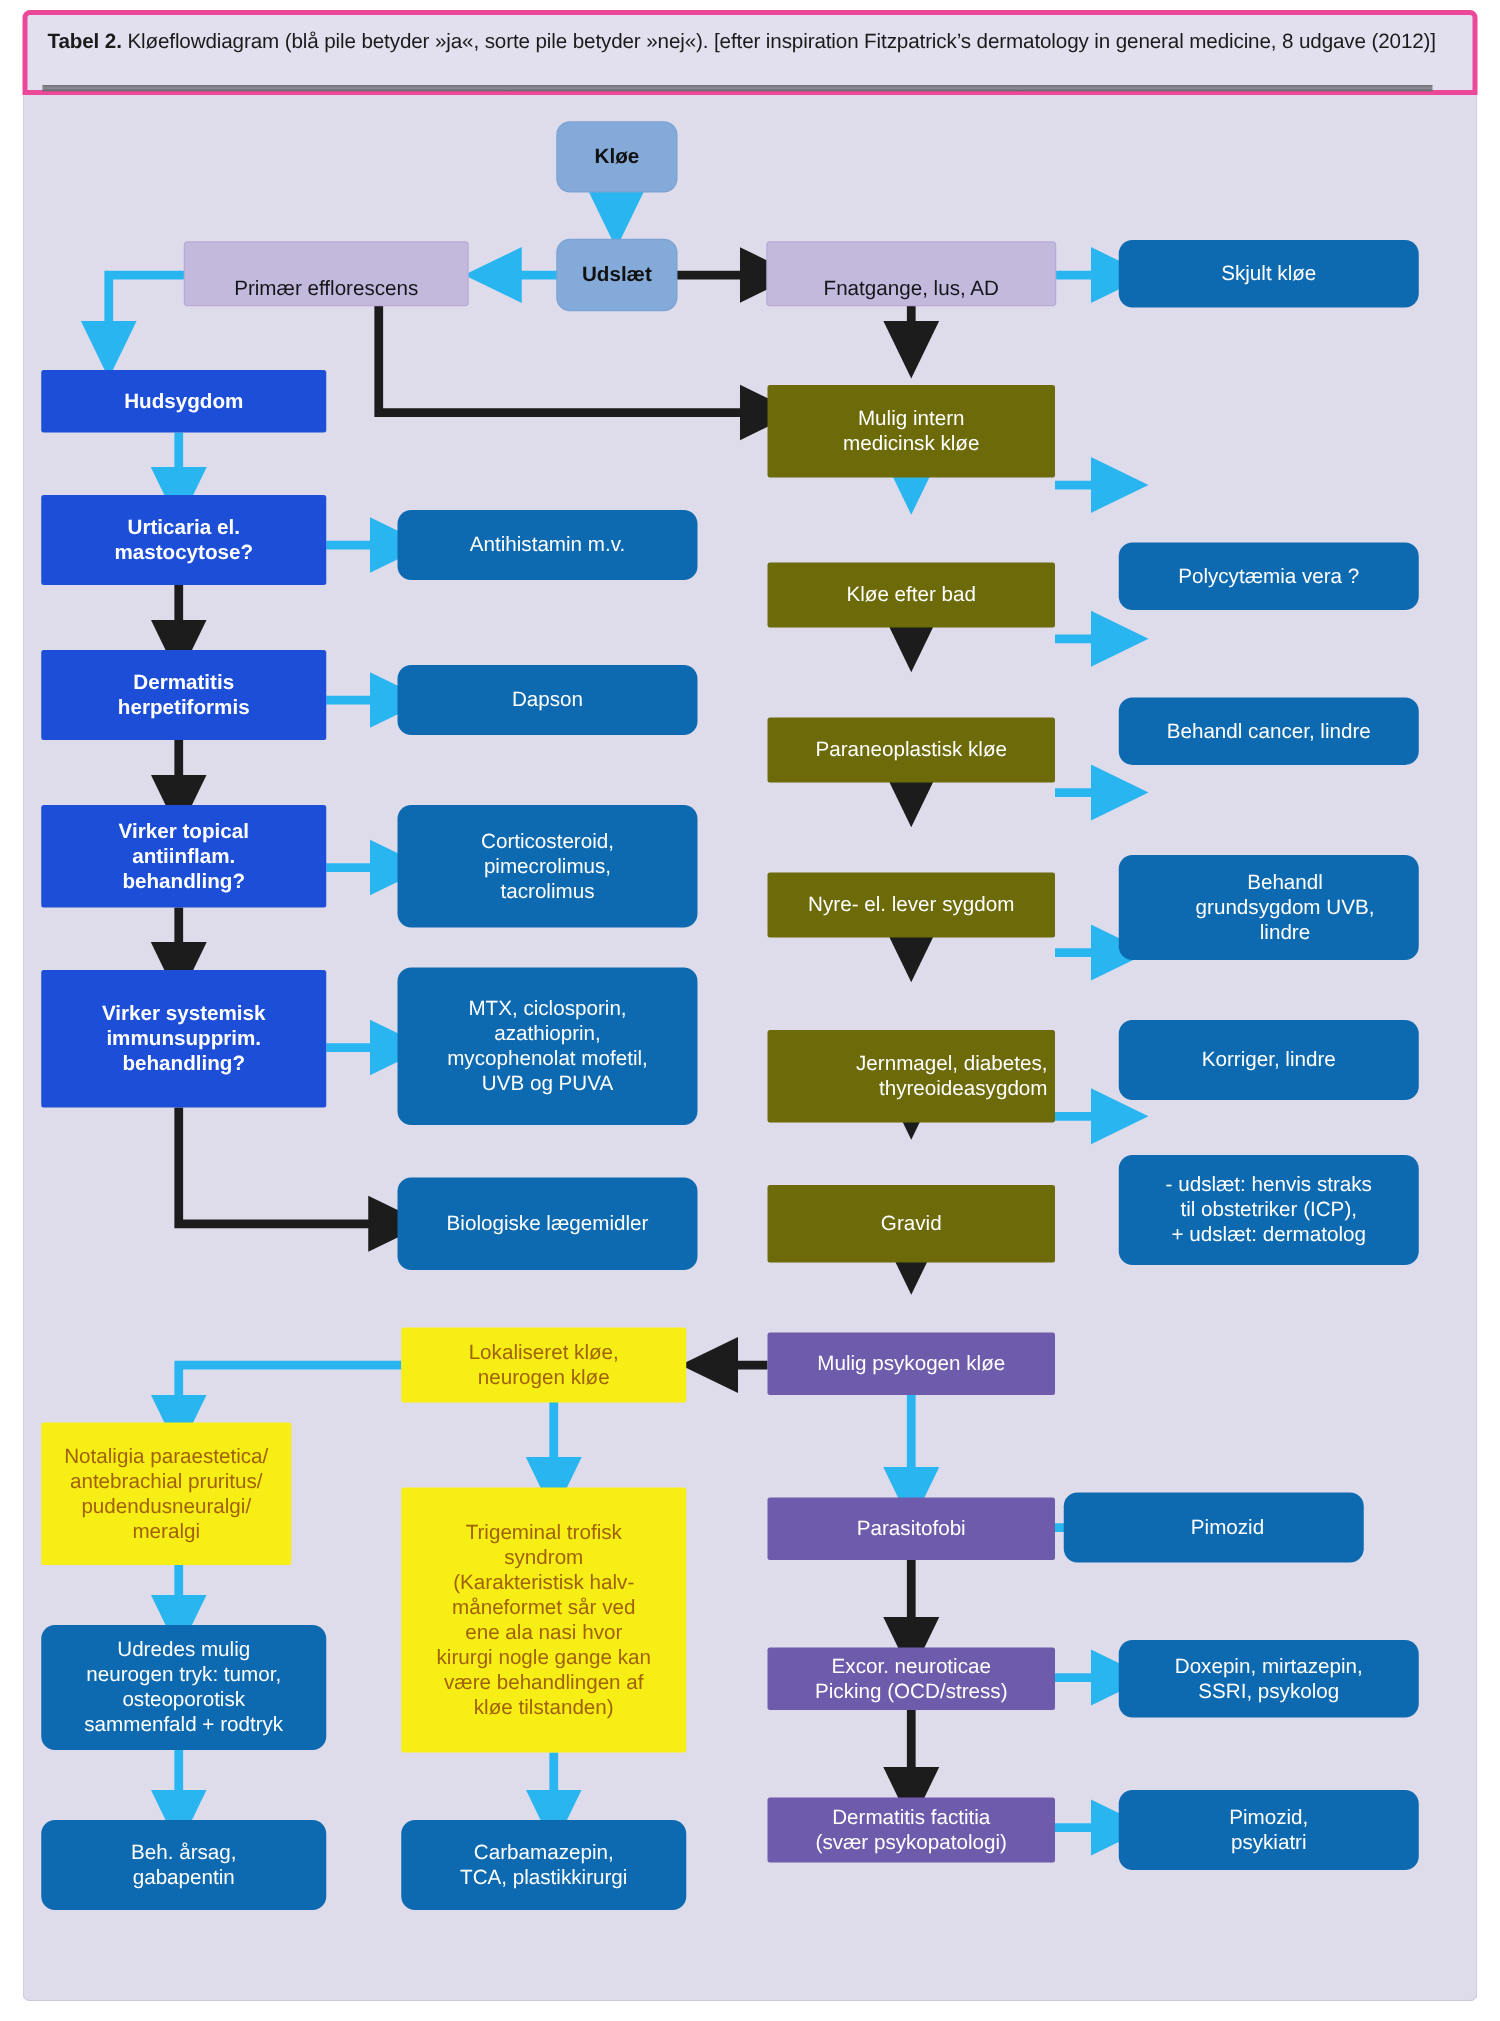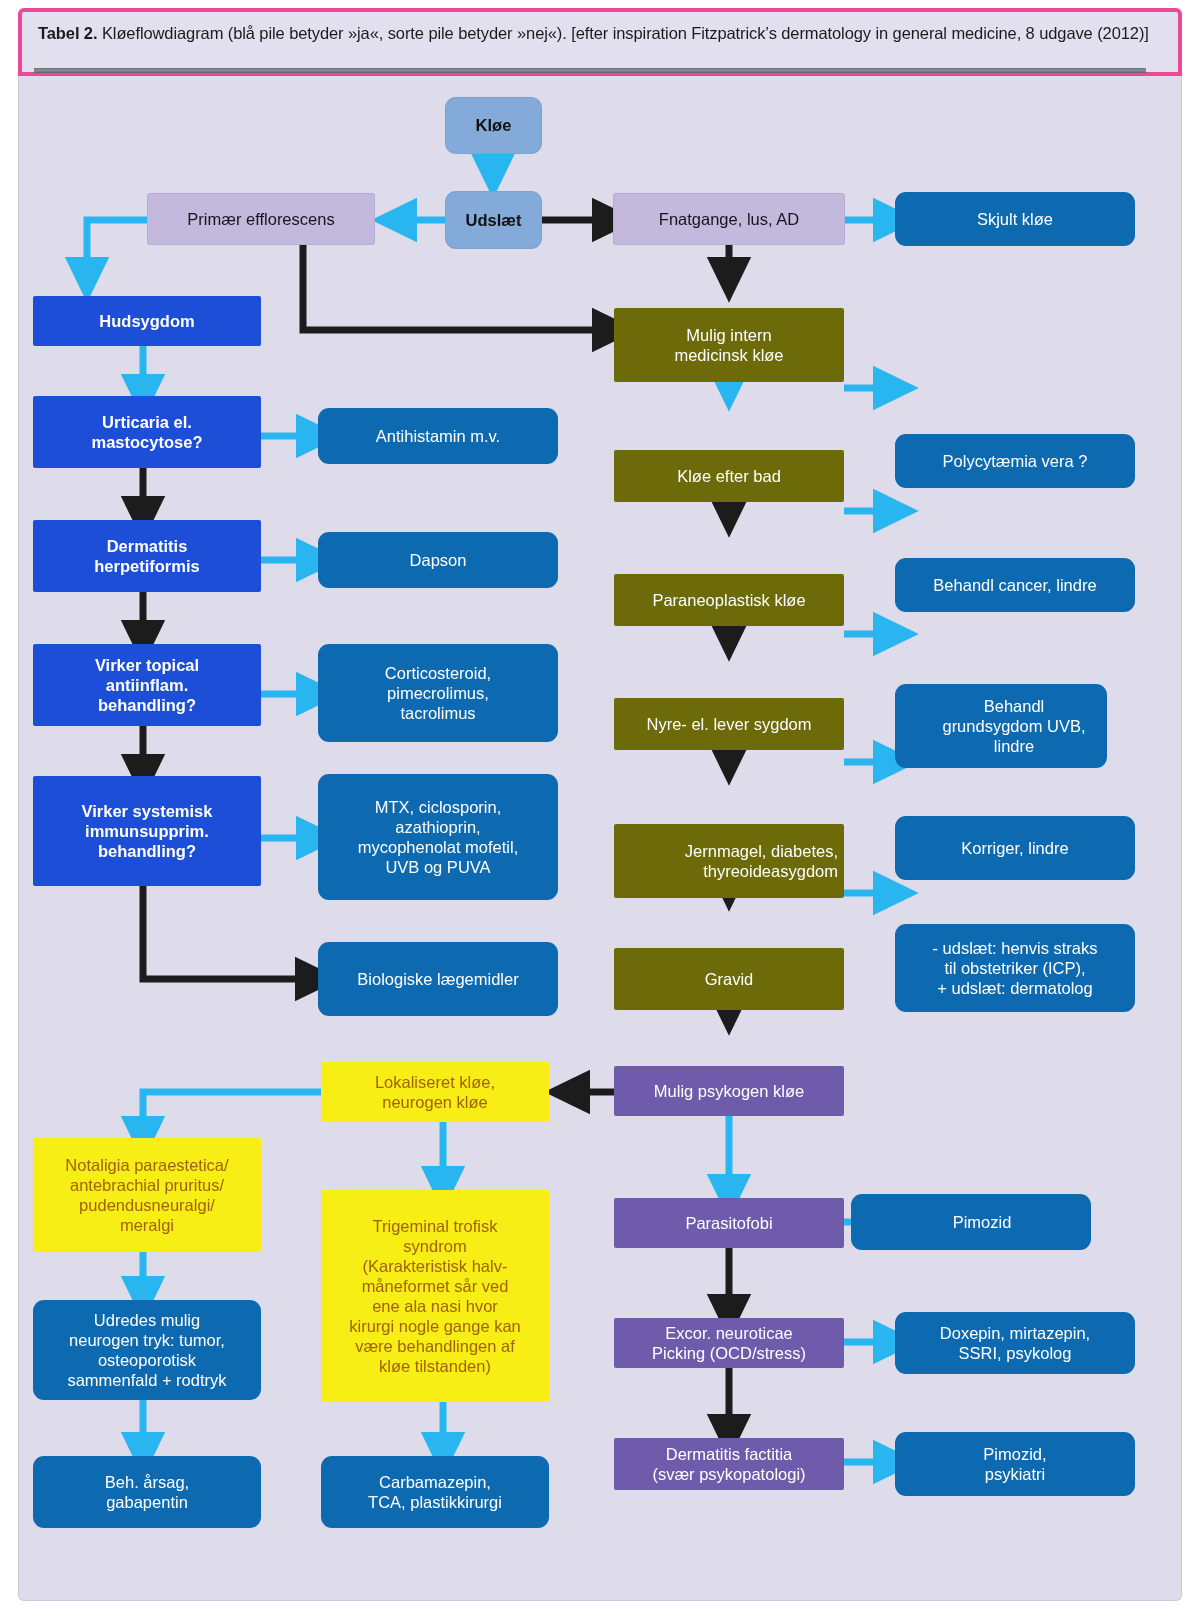--- a/index.html
+++ b/index.html
@@ -69,20 +69,21 @@
     color: #111111;
     font-weight: bold;
     border-radius: 10px;
     box-shadow: 0 0 0 1px #7ba2d2;
   }
   .n-lilac {              
     background: #c3b9dd;
     color: #16161a;
     border-radius: 2px;
     box-shadow: 0 0 0 1px #b6abd5;
+    align-items: flex-end;
   }
   .n-navy {               
     background: #1d4ed8;
     color: #ffffff;
     border-radius: 2px;
     font-weight: bold;
   }
   .n-blue {               
     background: #0e6ab0;
     color: #ffffff;
@@ -272,21 +273,21 @@
     <div class="node n-olive" style="left:595px; top:486px; width:230px; height:52px;">
       <span>Paraneoplastisk kløe</span>
     </div>
     <div class="node n-blue" style="left:876px; top:482px; width:240px; height:54px;">
       <span>Behandl cancer, lindre</span>
     </div>
 
     <div class="node n-olive" style="left:595px; top:610px; width:230px; height:52px;">
       <span>Nyre- el. lever sygdom</span>
     </div>
-    <div class="node n-blue" style="left:876px; top:608px; width:212px; height:84px; white-space:pre-line;padding-left:32px;">
+    <div class="node n-blue" style="left:876px; top:608px; width:240px; height:84px; white-space:pre-line;padding-left:32px;">
       <span>Behandl
 grundsygdom UVB,
 lindre</span>
     </div>
 
     <div class="node n-olive" style="left:595px; top:736px; width:230px; height:74px; white-space:pre-line;text-align:right;">
       <span>Jernmagel, diabetes,
 thyreoideasygdom</span>
     </div>
     <div class="node n-blue" style="left:876px; top:740px; width:240px; height:64px;">
@@ -304,21 +305,21 @@
 
     <div class="node n-purple" style="left:595px; top:990px; width:230px; height:50px;">
       <span>Mulig psykogen kløe</span>
     </div>
 
     <div class="node n-yellow" style="left:302px; top:986px; width:228px; height:60px; white-space:pre-line;">
       <span>Lokaliseret kløe,
 neurogen kløe</span>
     </div>
 
-    <div class="node n-yellow" style="left:14px; top:1062px; width:228px; height:114px; white-space:pre-line;">
+    <div class="node n-yellow" style="left:14px; top:1062px; width:200px; height:114px; white-space:pre-line;">
       <span>Notaligia paraestetica/
 antebrachial pruritus/
 pudendusneuralgi/
 meralgi</span>
     </div>
 
     <div class="node n-blue" style="left:14px; top:1224px; width:228px; height:100px; white-space:pre-line;">
       <span>Udredes mulig
 neurogen tryk: tumor,
 osteoporotisk

